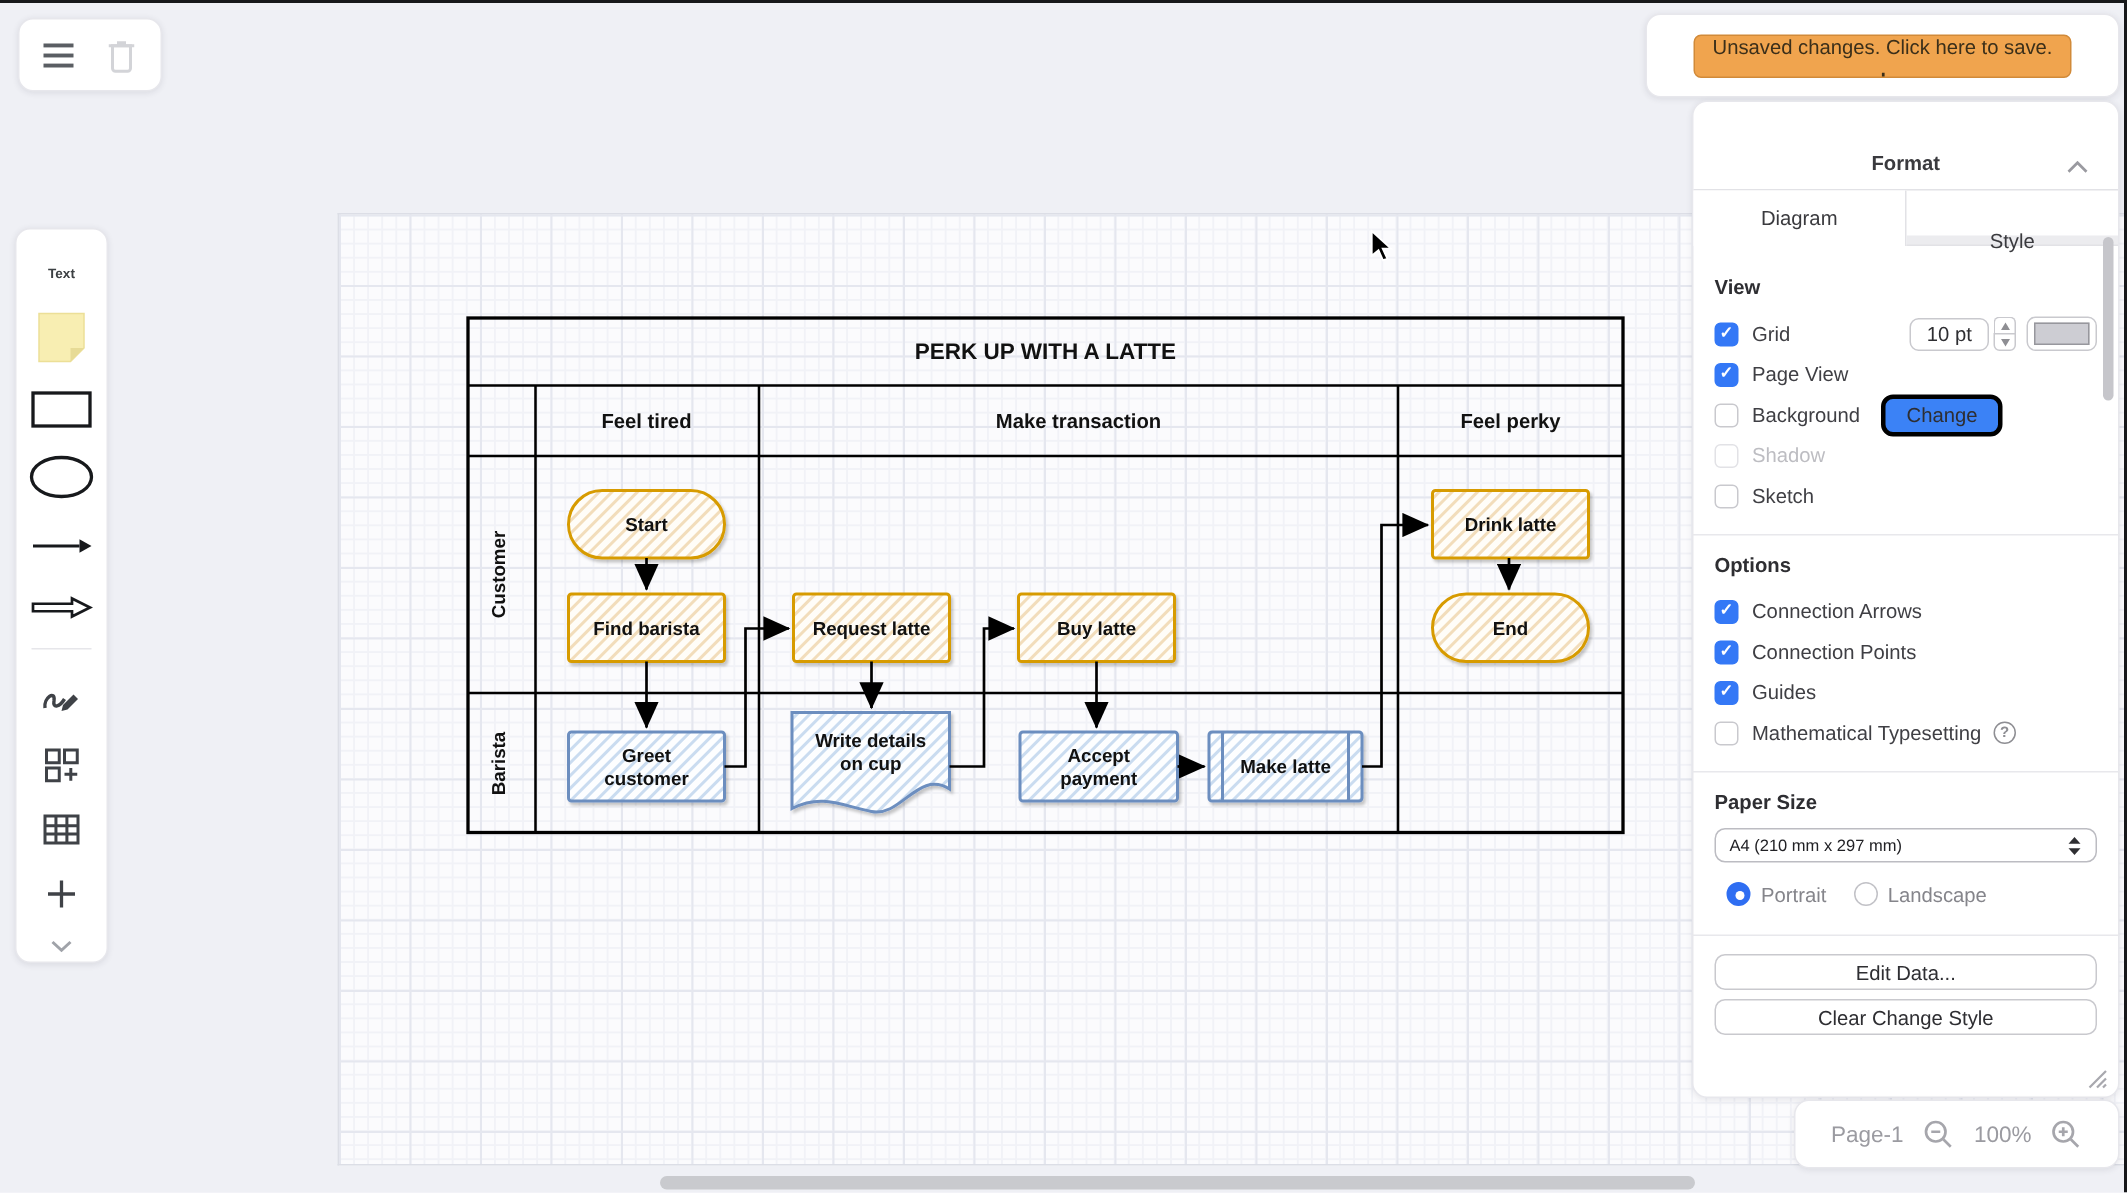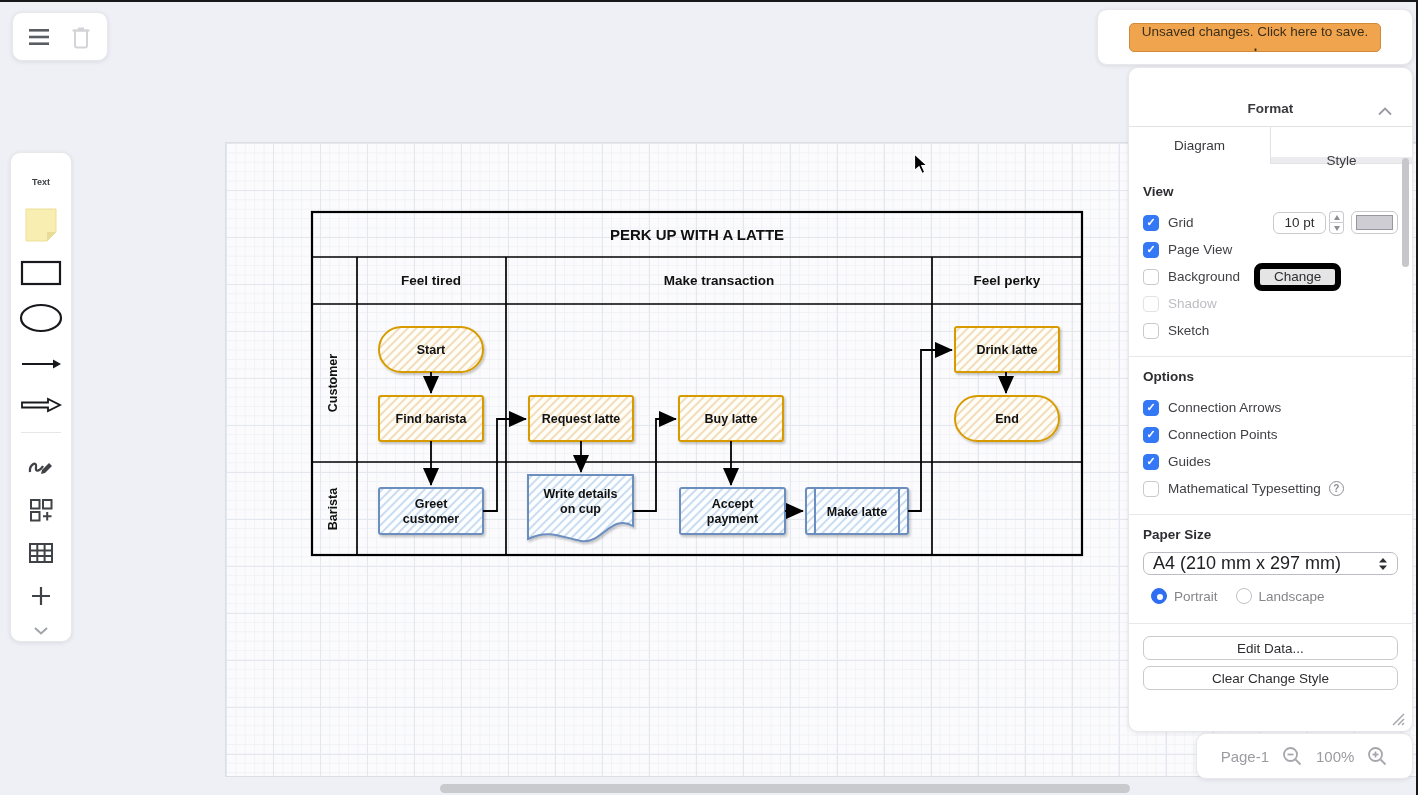--- a/index.html
+++ b/index.html
@@ -72,27 +72,27 @@
   .stepper { width:15px; height:23px; margin-left:3px; display:flex; flex-direction:column; }
   .step { flex:1; border:1px solid #c9c9ce; background:#fff; display:flex; align-items:center; justify-content:center; }
   .step.up { border-radius:4px 4px 0 0; border-bottom:none; }
   .step.dn { border-radius:0 0 4px 4px; }
   .tri-up { width:0; height:0; border-left:3.5px solid transparent; border-right:3.5px solid transparent; border-bottom:5px solid #8e8e93; }
   .tri-dn { width:0; height:0; border-left:3.5px solid transparent; border-right:3.5px solid transparent; border-top:5px solid #8e8e93; }
   .swatch-btn { width:47px; height:23px; margin-left:7px; border:1px solid #c9c9ce; border-radius:6px;
       background:#fff; display:flex; align-items:center; justify-content:center; }
   .swatch { width:37px; height:15px; background:#cdcdd3; border:1px solid #97979d; }
 
-  .small-btn { margin-left:14px; height:28px; padding:0 14px; background:#e5e5e5; border:6px solid #000000;
+  .small-btn { margin-left:14px; height:28px; padding:0 14px; background:#3b82f6; border:3px solid #000000;
       border-radius:8px; font-size:13.5px; color:#2e2e32; font-family:"Liberation Sans",sans-serif; }
   .help-circle { width:15px; height:15px; border:1.4px solid #8e8e93; border-radius:50%; margin-left:8px;
       display:flex; align-items:center; justify-content:center; font-size:10px; color:#8e8e93; font-weight:bold; }
 
   .paper-select { height:23px; border:1.5px solid #bcbcc2; border-radius:7px; background:#fff;
-      display:flex; align-items:center; padding:0 9px; font-size:18px; color:#212125; position:relative; }
+      display:flex; align-items:center; padding:0 9px; font-size:11px; color:#212125; position:relative; }
   .paper-select .updown { margin-left:auto; }
   .radio-row { display:flex; align-items:center; height:30px; margin-top:6px; padding-left:8px; font-size:13.5px; color:#85858b; }
   .radio { width:16px; height:16px; border-radius:50%; border:1px solid #c2c2c7; background:#fff; flex:none; }
   .radio.on { background:#2f6ef2; border-color:#2f6ef2; position:relative; }
   .radio.on::after { content:""; position:absolute; left:5px; top:5px; width:6px; height:6px; border-radius:50%; background:#fff; }
   .radio-lbl { margin:0 18px 0 7px; }
 
   .wide-btn { display:block; width:100%; height:24px; margin:0 0 6px; background:#fff; border:1px solid #c9c9ce;
       border-radius:7px; font-size:13.5px; color:#2e2e32; font-family:"Liberation Sans",sans-serif; }
   .fp-scrollthumb { position:absolute; right:3px; top:90px; width:7px; height:109px; border-radius:4px; background:#c6c6cb; }

